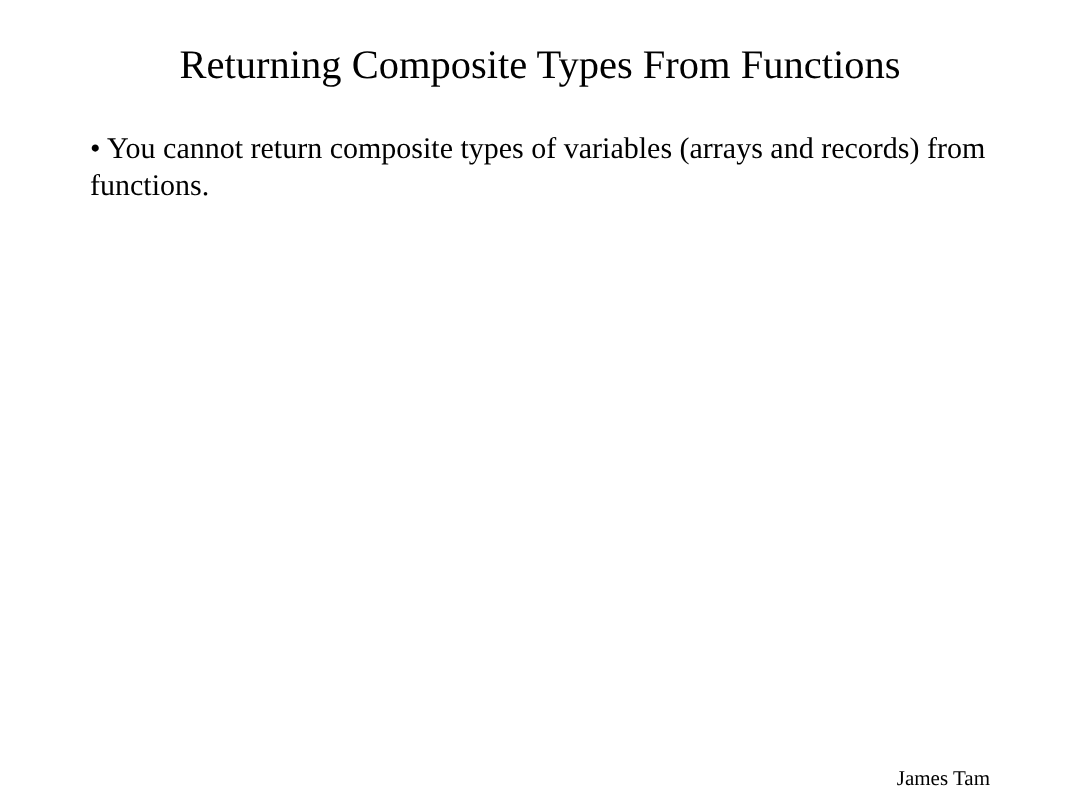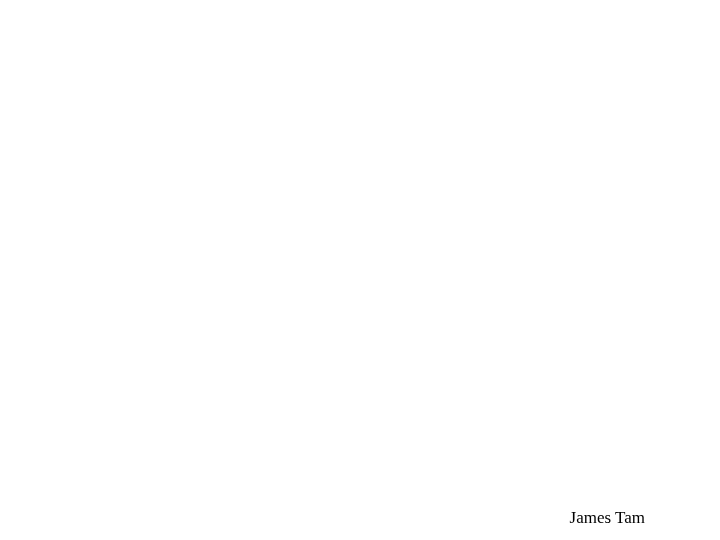--- a/index.html
+++ b/index.html
@@ -36,24 +36,28 @@
     }
     .bullet-item {
       margin-bottom: 0;
     }
     .bullet {
       display: inline;
     }
     .footer {
       position: absolute;
       bottom: 12px;
-      right: 75px;
-      font-size: 17px;
+      right: 60px;
+      font-size: 14px;
     }
   </style>
 </head>
 <body>
 
 <div class="slide">
+  <h1 class="title">Returning Composite Types From Functions</h1>
   <div class="content">
+    <div class="bullet-item">
+      <span class="bullet">• </span><span>You cannot return composite types of variables (arrays and records) from functions.</span>
+    </div>
   </div>
   <div class="footer">James Tam</div>
 </div>
 
 </body></html>

